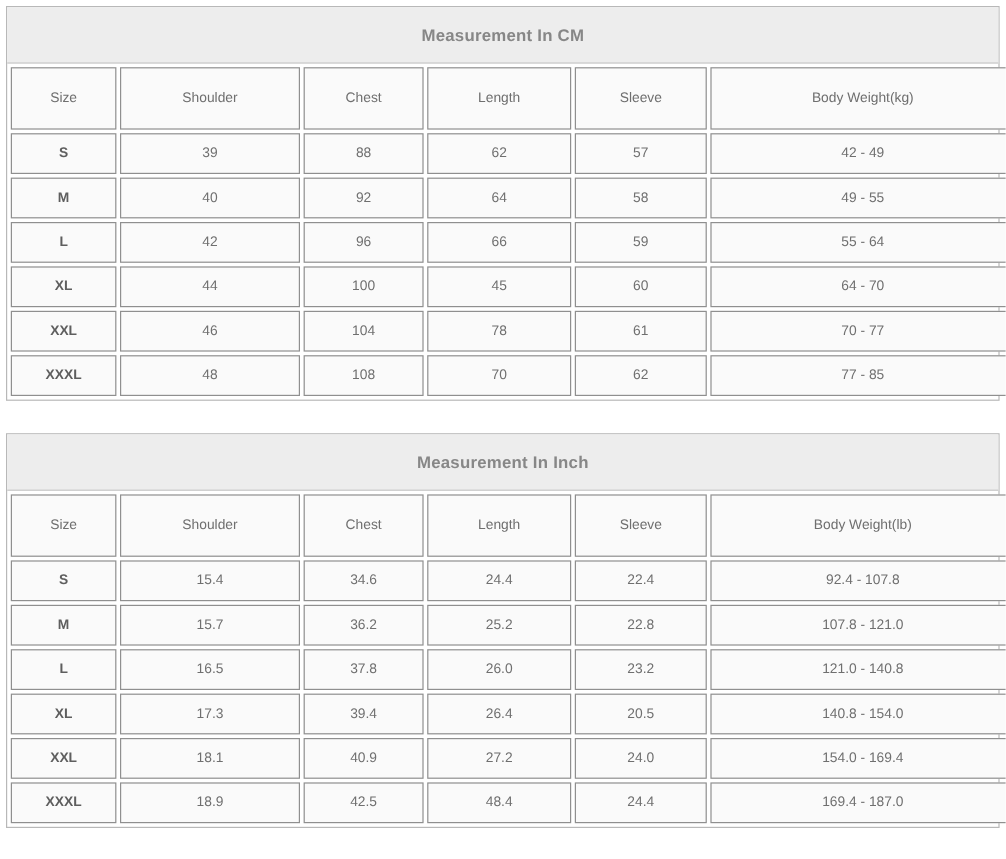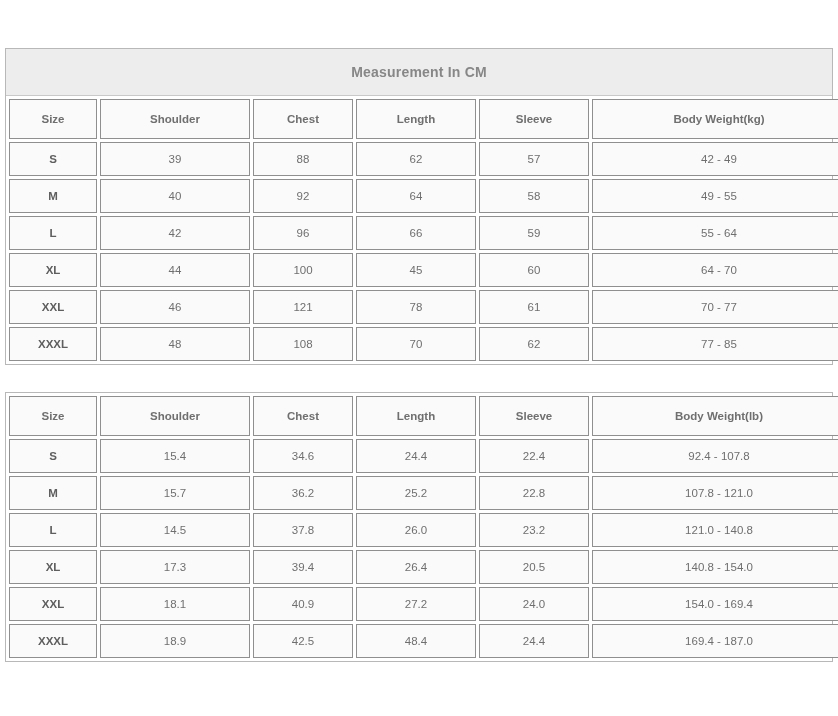--- a/index.html
+++ b/index.html
@@ -13,21 +13,20 @@
     height: 716px;
     overflow: hidden;
     font-family: "Liberation Sans", sans-serif;
     -webkit-font-smoothing: antialiased;
   }
 
   .page {
     width: 838px;
     box-sizing: border-box;
     padding: 5px 5px 0 5px;
-    margin-top: 43px;
   }
 
   .size-table-block {
     width: 828px;
     box-sizing: border-box;
     border: 1px solid #b8b8b8;
     background: #ffffff;
     margin-bottom: 27px;
   }
 
@@ -61,24 +60,23 @@
     text-align: center;
     vertical-align: middle;
     height: 34px;
     padding: 0 2px;
     box-sizing: border-box;
     overflow: hidden;
     white-space: nowrap;
   }
 
   table.size-table thead td {
-    height: 40px;
+    height: 52px;
     font-size: 11.5px;
     color: #6f6f6f;
-    font-weight: bold;
   }
 
   table.size-table tbody td.size-cell {
     font-weight: bold;
     color: #5e5e5e;
     font-size: 11.5px;
   }
 
   
   col.c-size     { width: 88px; }
@@ -143,38 +141,39 @@
           <td class="size-cell">XL</td>
           <td>44</td>
           <td>100</td>
           <td>45</td>
           <td>60</td>
           <td>64 - 70</td>
         </tr>
         <tr>
           <td class="size-cell">XXL</td>
           <td>46</td>
-          <td>121</td>
+          <td>104</td>
           <td>78</td>
           <td>61</td>
           <td>70 - 77</td>
         </tr>
         <tr>
           <td class="size-cell">XXXL</td>
           <td>48</td>
           <td>108</td>
           <td>70</td>
           <td>62</td>
           <td>77 - 85</td>
         </tr>
       </tbody>
     </table>
   </div>
 
   <div class="size-table-block">
+    <div class="table-title">Measurement In Inch</div>
     <table class="size-table">
       <colgroup>
         <col class="c-size">
           <col class="c-shoulder">
           <col class="c-chest">
         <col class="c-length">
           <col class="c-sleeve">
           <col class="c-weight">
       </colgroup>
       <thead>
@@ -199,21 +198,21 @@
         <tr>
           <td class="size-cell">M</td>
           <td>15.7</td>
           <td>36.2</td>
           <td>25.2</td>
           <td>22.8</td>
           <td>107.8 - 121.0</td>
         </tr>
         <tr>
           <td class="size-cell">L</td>
-          <td>14.5</td>
+          <td>16.5</td>
           <td>37.8</td>
           <td>26.0</td>
           <td>23.2</td>
           <td>121.0 - 140.8</td>
         </tr>
         <tr>
           <td class="size-cell">XL</td>
           <td>17.3</td>
           <td>39.4</td>
           <td>26.4</td>

